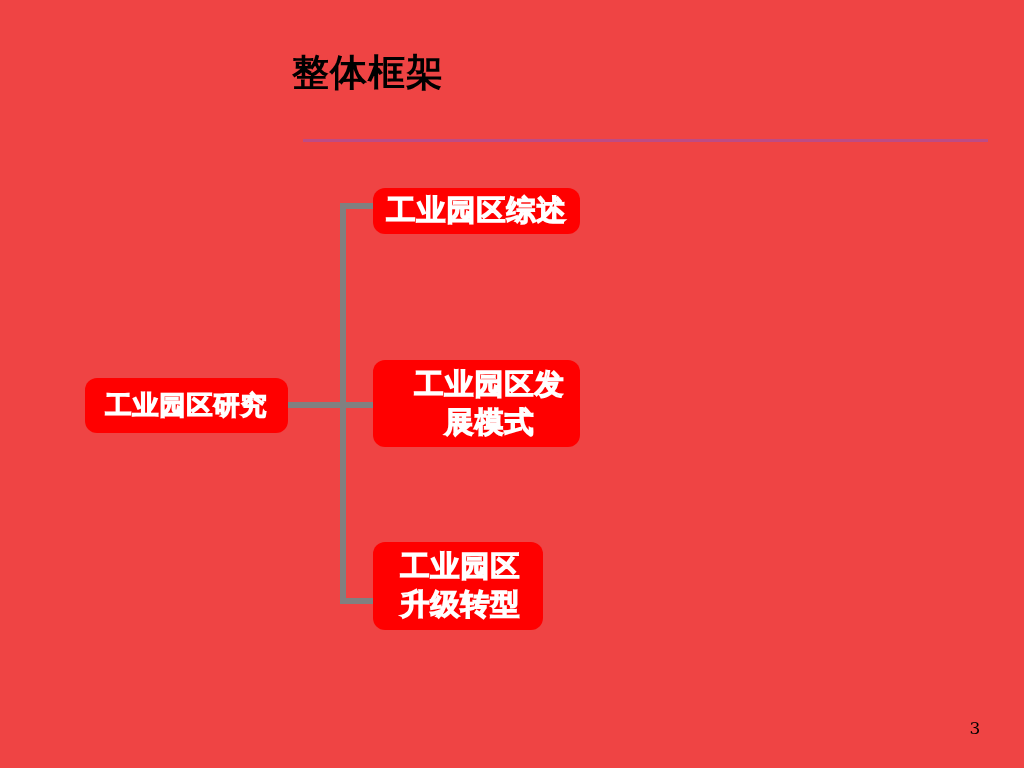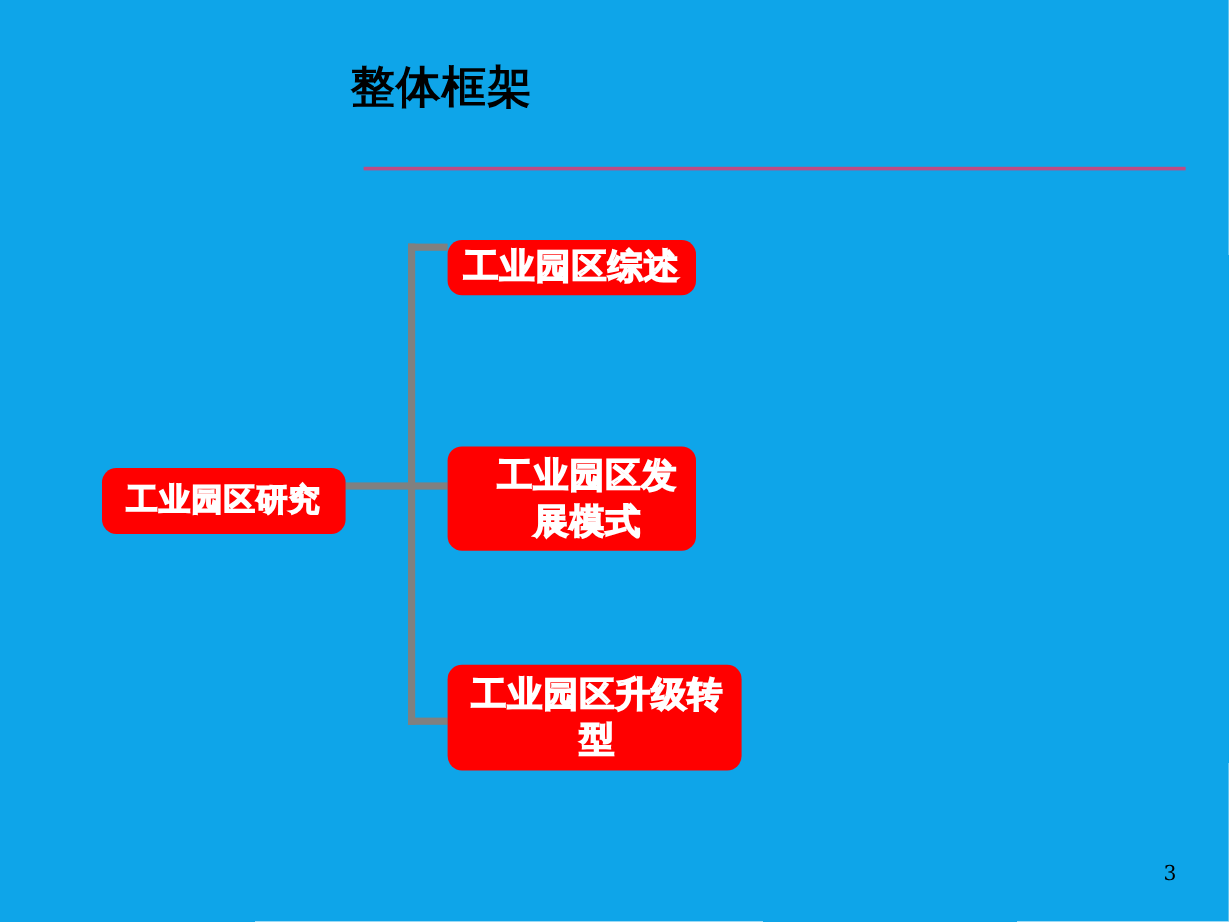--- a/index.html
+++ b/index.html
@@ -4,21 +4,21 @@
 <style>
   html, body {
     margin: 0;
     padding: 0;
     background: #ffffff;
   }
   .slide {
     position: relative;
     width: 1024px;
     height: 768px;
-    background: #0ea5e9;
+    background: #ef4444;
     overflow: hidden;
     font-family: "Liberation Sans", sans-serif;
   }
   .slide-title {
     position: absolute;
     left: 292px;
     top: 48px;
     font-size: 37px;
     font-weight: bold;
     color: #000000;
@@ -67,21 +67,20 @@
   .node {
     position: absolute;
     background: #ff0000;
     border-radius: 12px;
     display: flex;
     align-items: center;
     justify-content: center;
     text-align: center;
     box-sizing: border-box;
     padding: 2px 9px;
-    margin-top: 12px;
   }
   .node-label {
     font-family: "DejaVu Serif", serif;
     font-weight: bold;
     font-size: 29px;
     line-height: 1.3;
     letter-spacing: 1px;
     color: transparent;
     -webkit-text-stroke: 1.3px #ffffff;
     text-stroke: 1.3px #ffffff;
@@ -108,21 +107,21 @@
   .node-child-2 {
     left: 373px;
     top: 360px;
     width: 207px;
     height: 87px;
     padding-left: 35px;
   }
   .node-child-3 {
     left: 373px;
     top: 542px;
-    width: 245px;
+    width: 170px;
     height: 88px;
     padding-left: 14px;
   }
   .page-number {
     position: absolute;
     left: 960px;
     top: 718px;
     width: 30px;
     text-align: center;
     font-family: "DejaVu Serif", serif;

